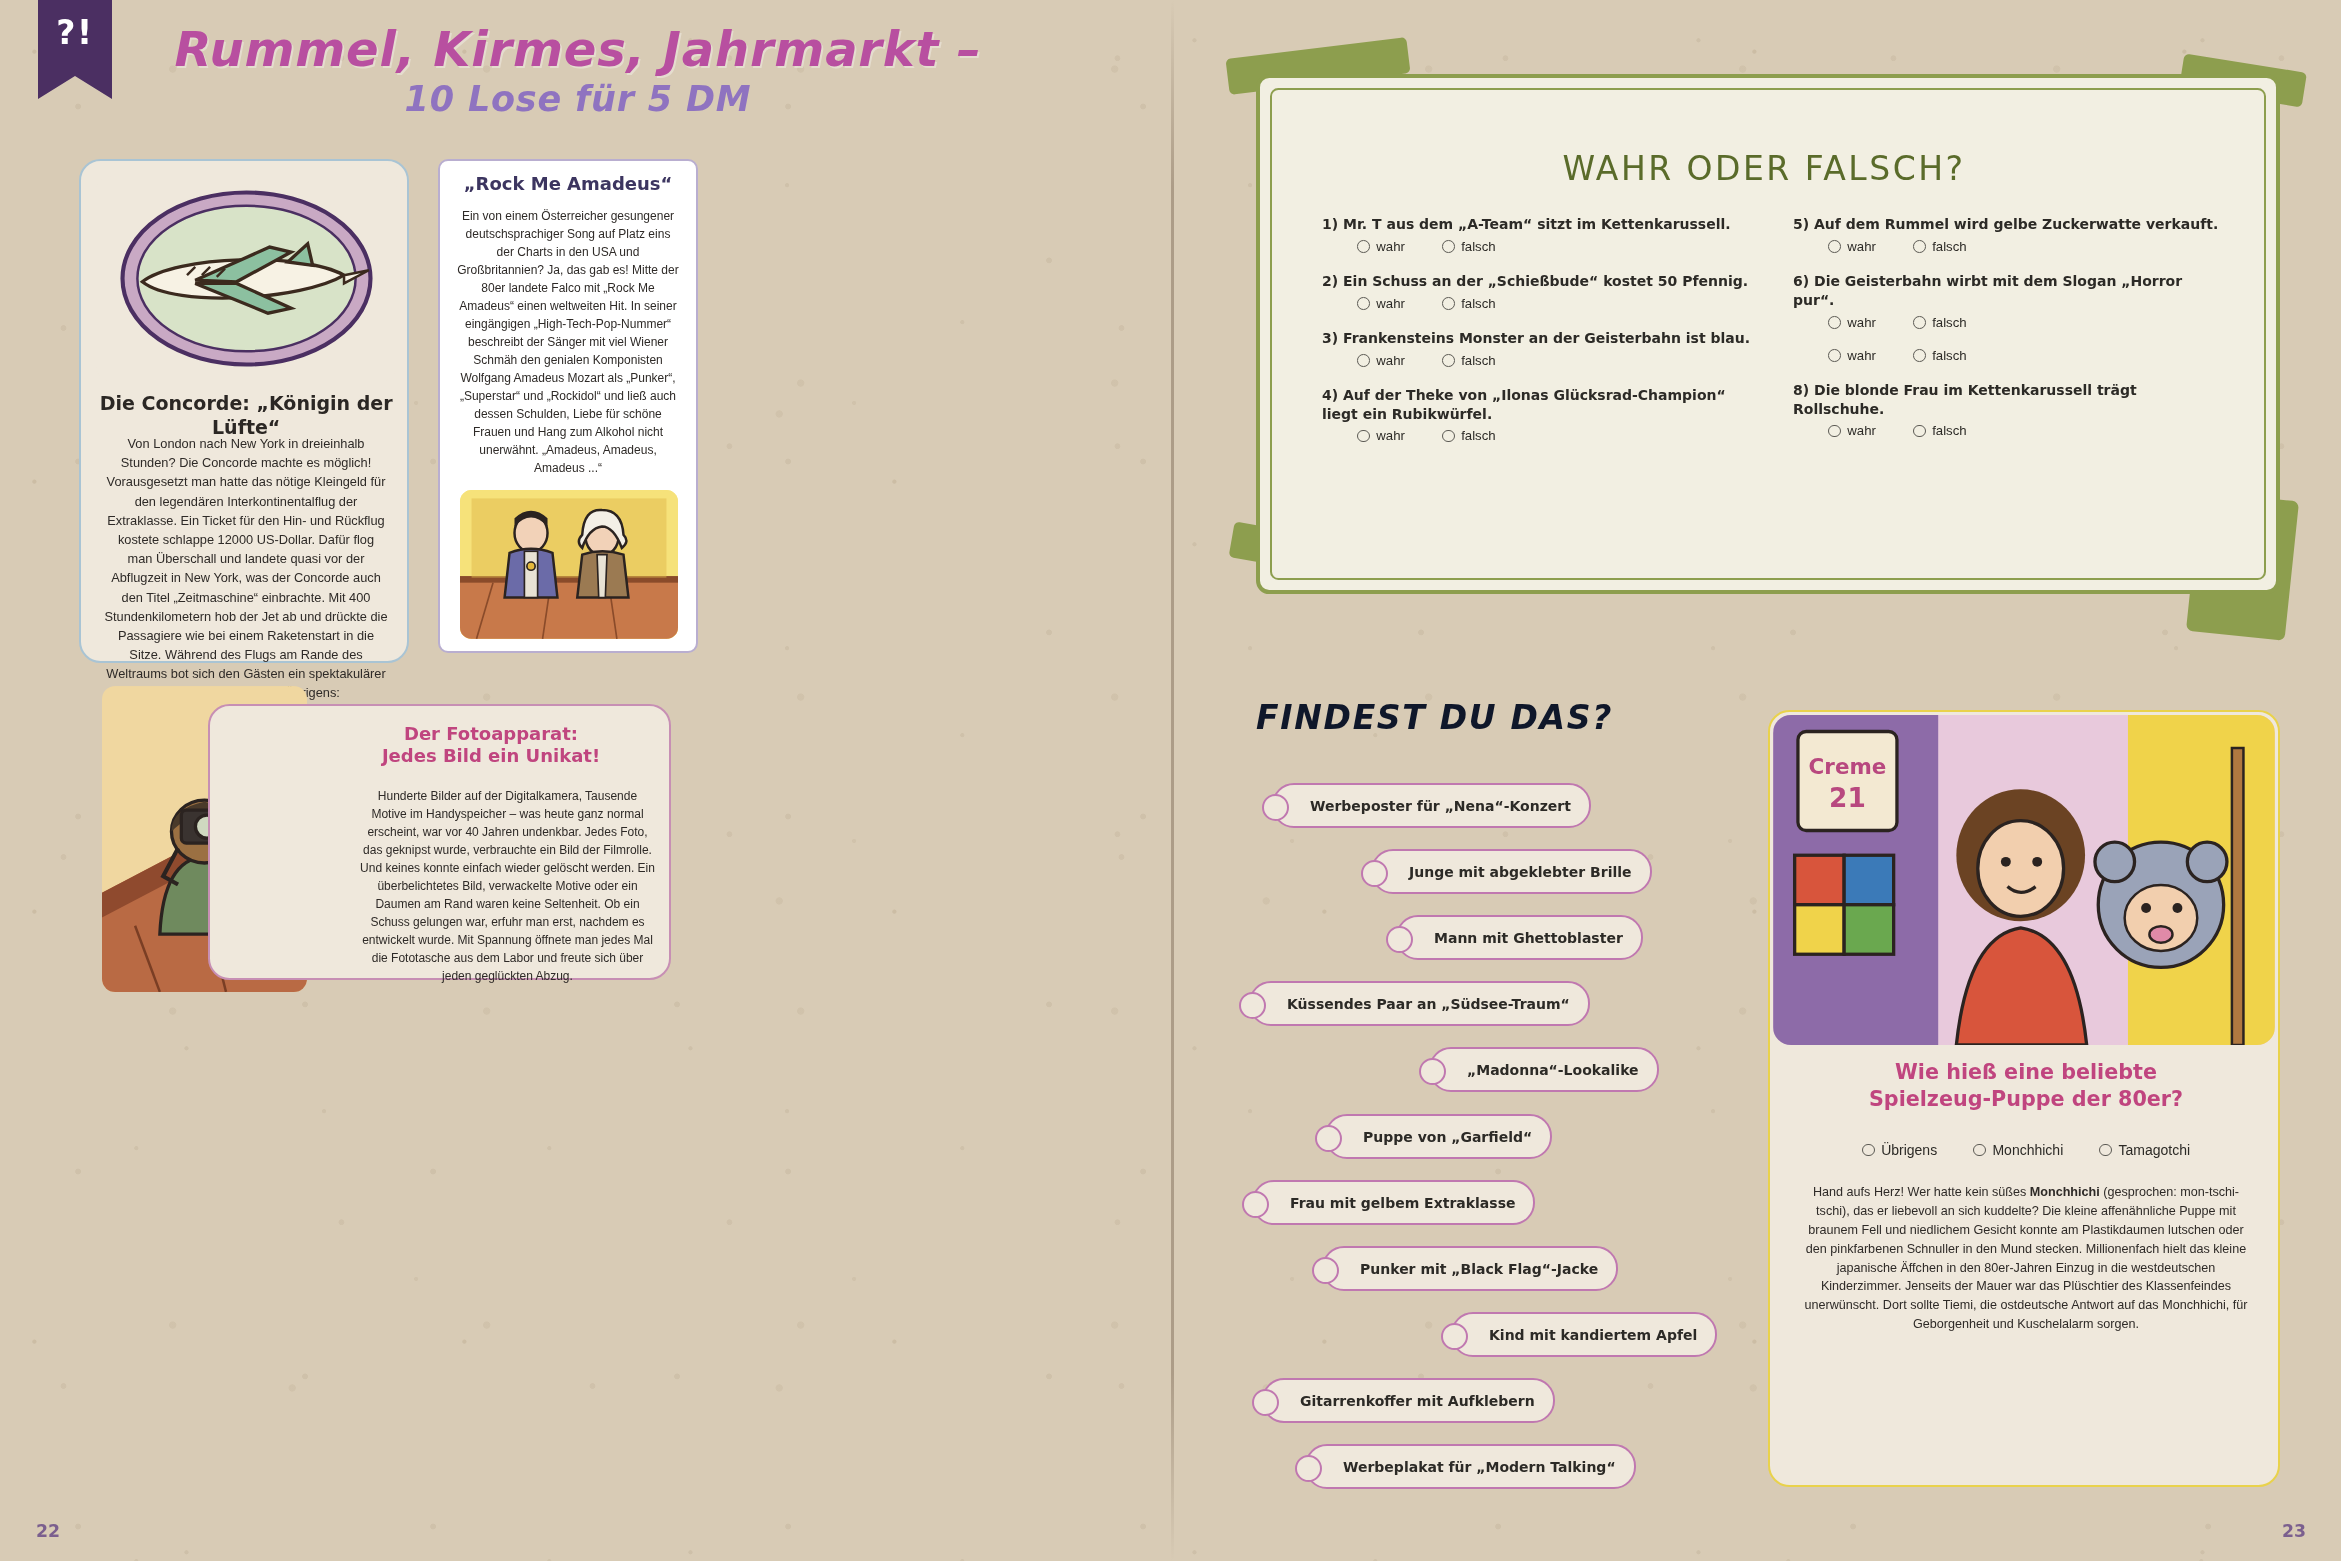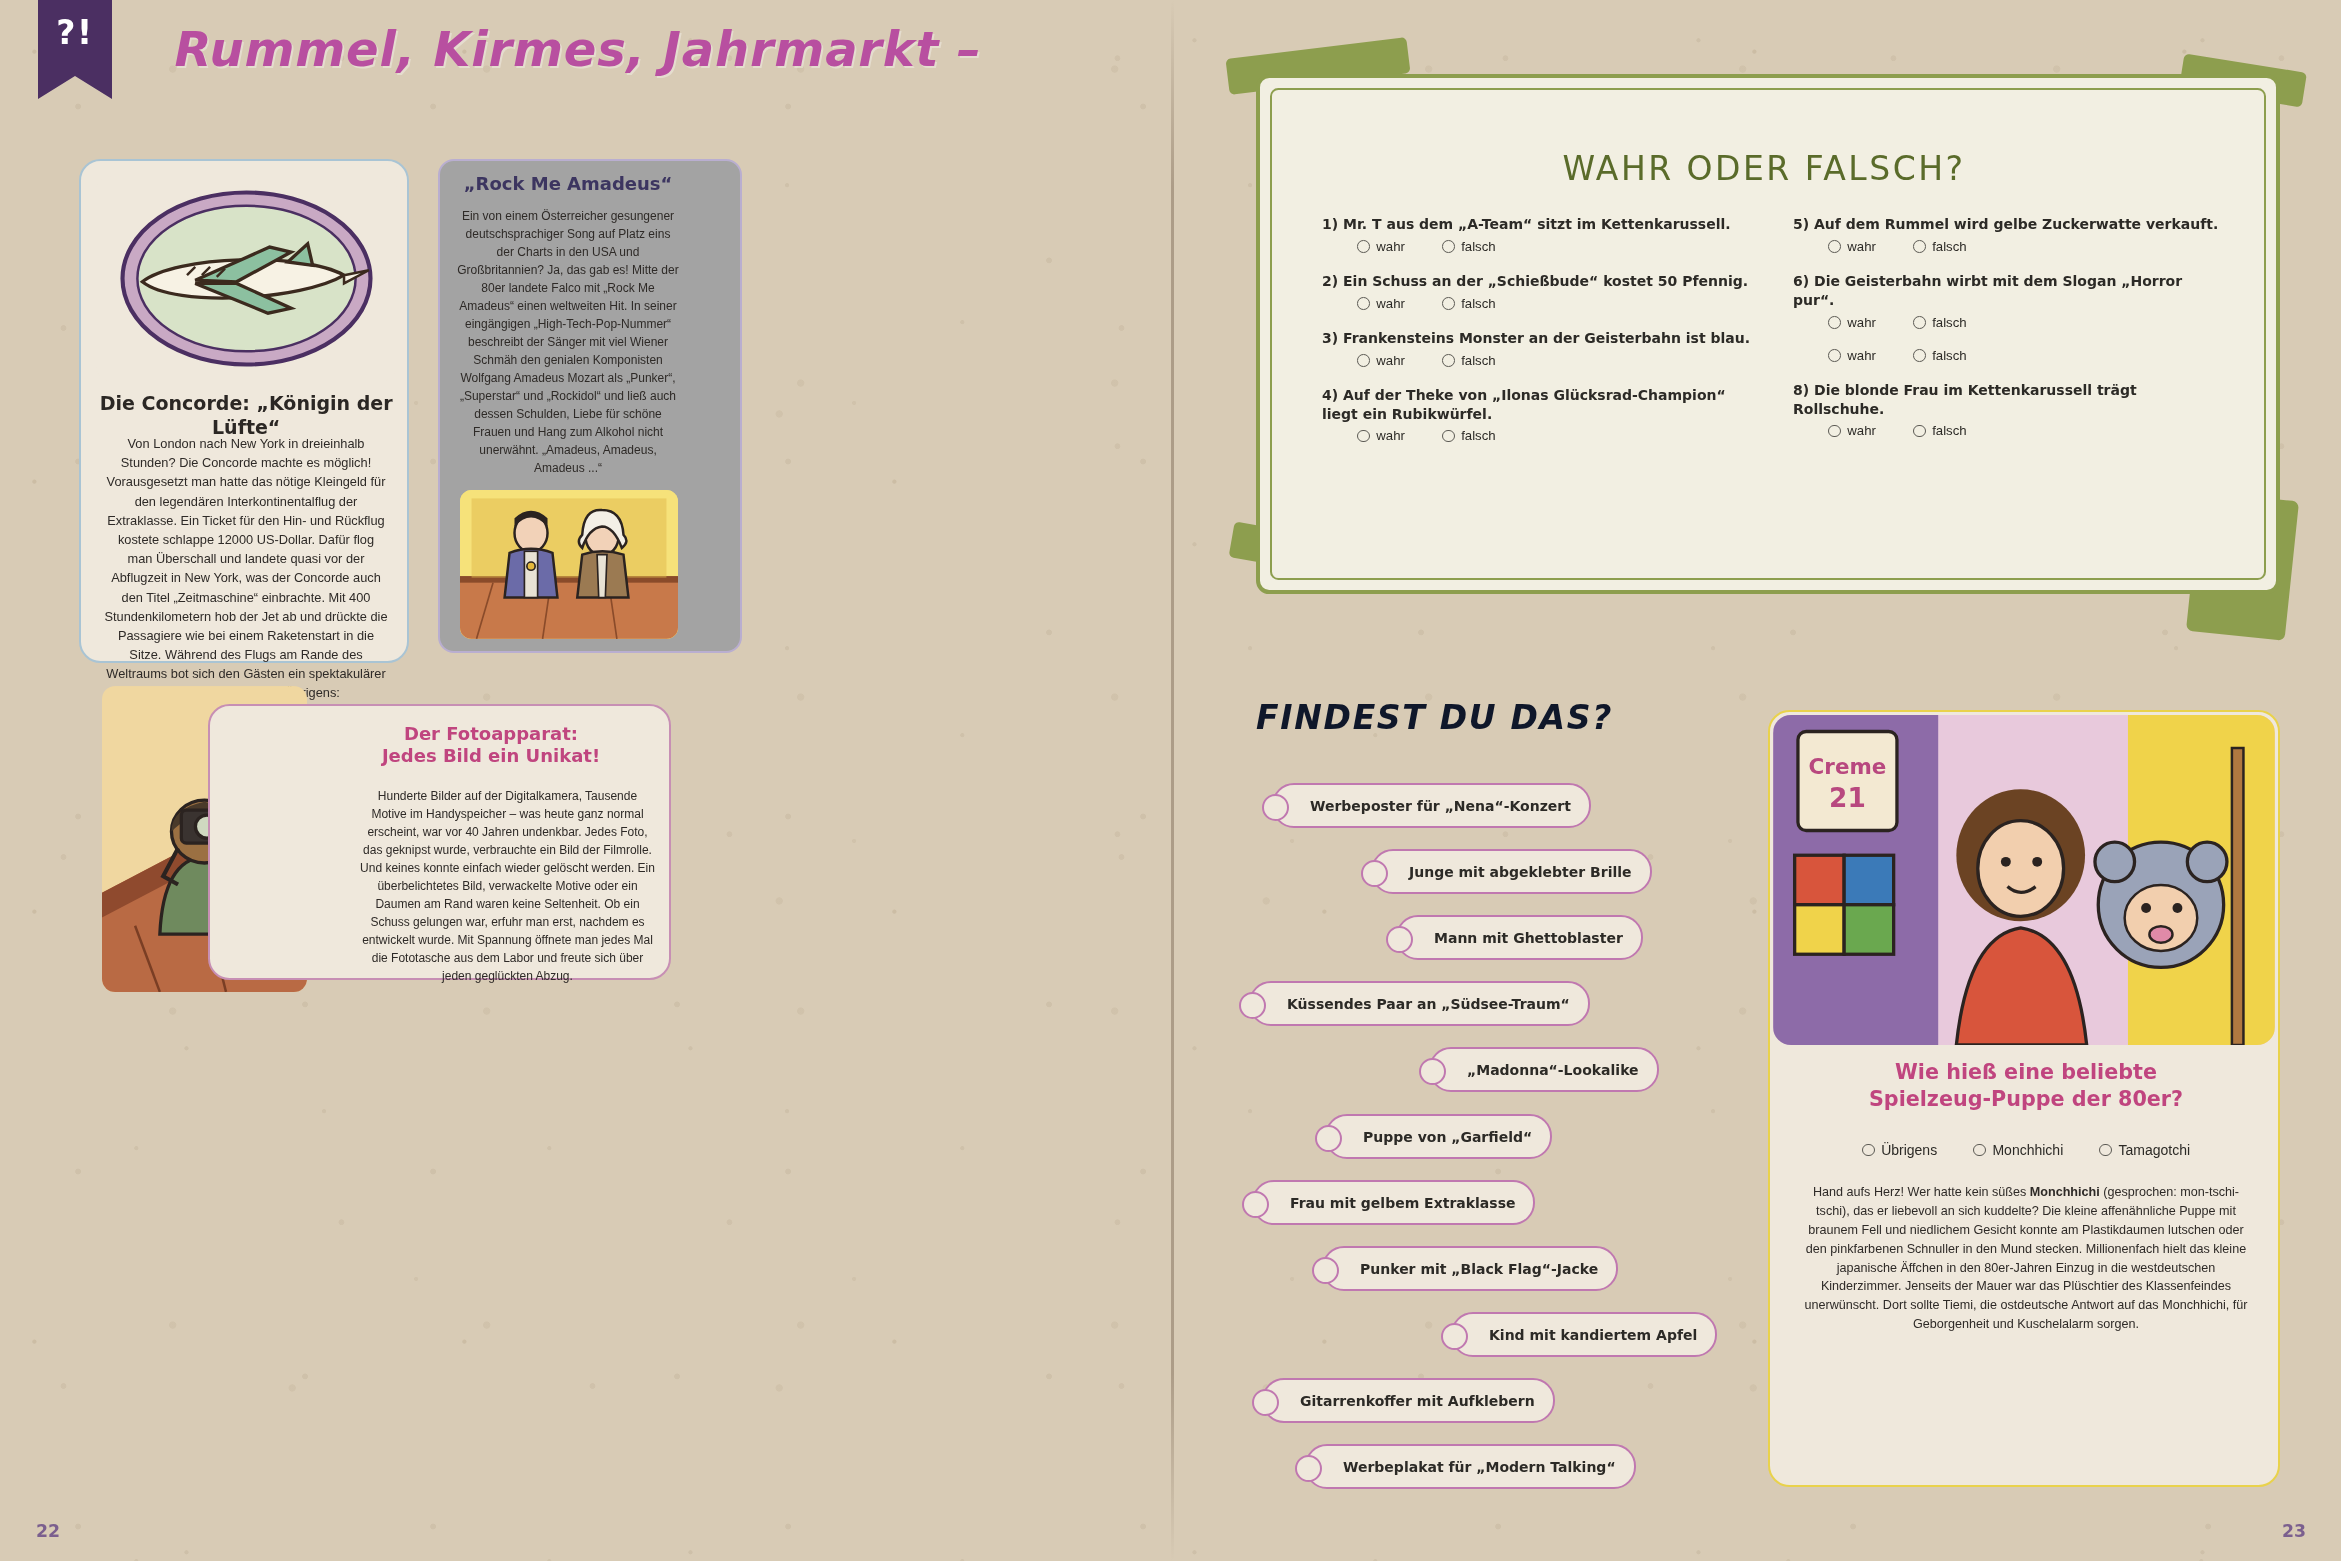--- a/index.html
+++ b/index.html
@@ -73,22 +73,22 @@
   }
 
   
   #concorde{left:79px;top:159px;width:330px;height:504px;
     background:#efe8dc;border:2.5px solid #a9c4d4;border-radius:21.5px;}
   #concorde .img{position:absolute;left:15px;top:15px;width:301px;height:205px;border-radius:15px;overflow:hidden;}
   #concorde h3{position:absolute;left:13.2px;top:231px;width:304px;font-size:19px;color:#2b2724;}
   #concorde p{position:absolute;left:23px;top:273px;width:284px;font-size:12.8px;}
 
   
-  #amadeus{left:438px;top:159px;width:304px;height:494px;
-    background:#a3a3a3;border:2.5px solid #b9aed0;border-radius:16px;}
+  #amadeus{left:438px;top:159px;width:260px;height:494px;
+    background:#ffffff;border:2.5px solid #b9aed0;border-radius:10px;}
   #amadeus h3{position:absolute;left:11.6px;top:11.6px;width:233px;font-size:18px;color:#3c3560;}
   #amadeus p{position:absolute;left:16.5px;top:46px;width:223px;font-size:12px;text-align:center;}
   #amadeus .img{position:absolute;left:20px;top:329px;width:218px;height:149px;border-radius:11.6px;overflow:hidden;background:#f6e27a;}
 
   
   #foto{left:208px;top:704px;width:463px;height:276px;
     background:#efe8dc;border:2.5px solid #c78fb4;border-radius:21.5px;}
   #foto h3{position:absolute;left:116px;top:16.5px;width:330px;font-size:18px;color:#c0457f;}
   #foto p{position:absolute;left:149px;top:81px;width:297px;font-size:12px;}
   #fotoimg{left:102px;top:686px;width:205px;height:306px;border-radius:13.2px;overflow:hidden;}
@@ -157,20 +157,21 @@
 <div class="spine"></div>
 
 <div class="page page-left">
 
   <div class="ribbon">
     <span>?!</span>
   </div>
 
   <div class="headline">
     <div class="l1">Rummel, Kirmes, Jahrmarkt –</div>
+    <div class="l2">10 Lose für 5 DM</div>
   </div>
 
   <div class="card" id="concorde">
     <div class="img">
       <svg viewBox="0 0 364 248" width="301" height="205" aria-hidden="true">
         <rect width="364" height="248" fill="#efe8dc"></rect>
         <ellipse cx="182" cy="124" rx="150" ry="104" fill="#c9a9c4" stroke="#4b2f62" stroke-width="5"></ellipse>
         <ellipse cx="182" cy="124" rx="132" ry="88" fill="#d8e3c8" stroke="#4b2f62" stroke-width="3"></ellipse>
         <path d="M56 128 C96 96 250 92 300 120 C250 150 96 160 56 128 Z" fill="#f7f2e4" stroke="#3b2a1e" stroke-width="4"></path>
         <path d="M120 126 L210 86 L236 92 L170 128 Z" fill="#8cc0a0" stroke="#3b2a1e" stroke-width="4"></path>

